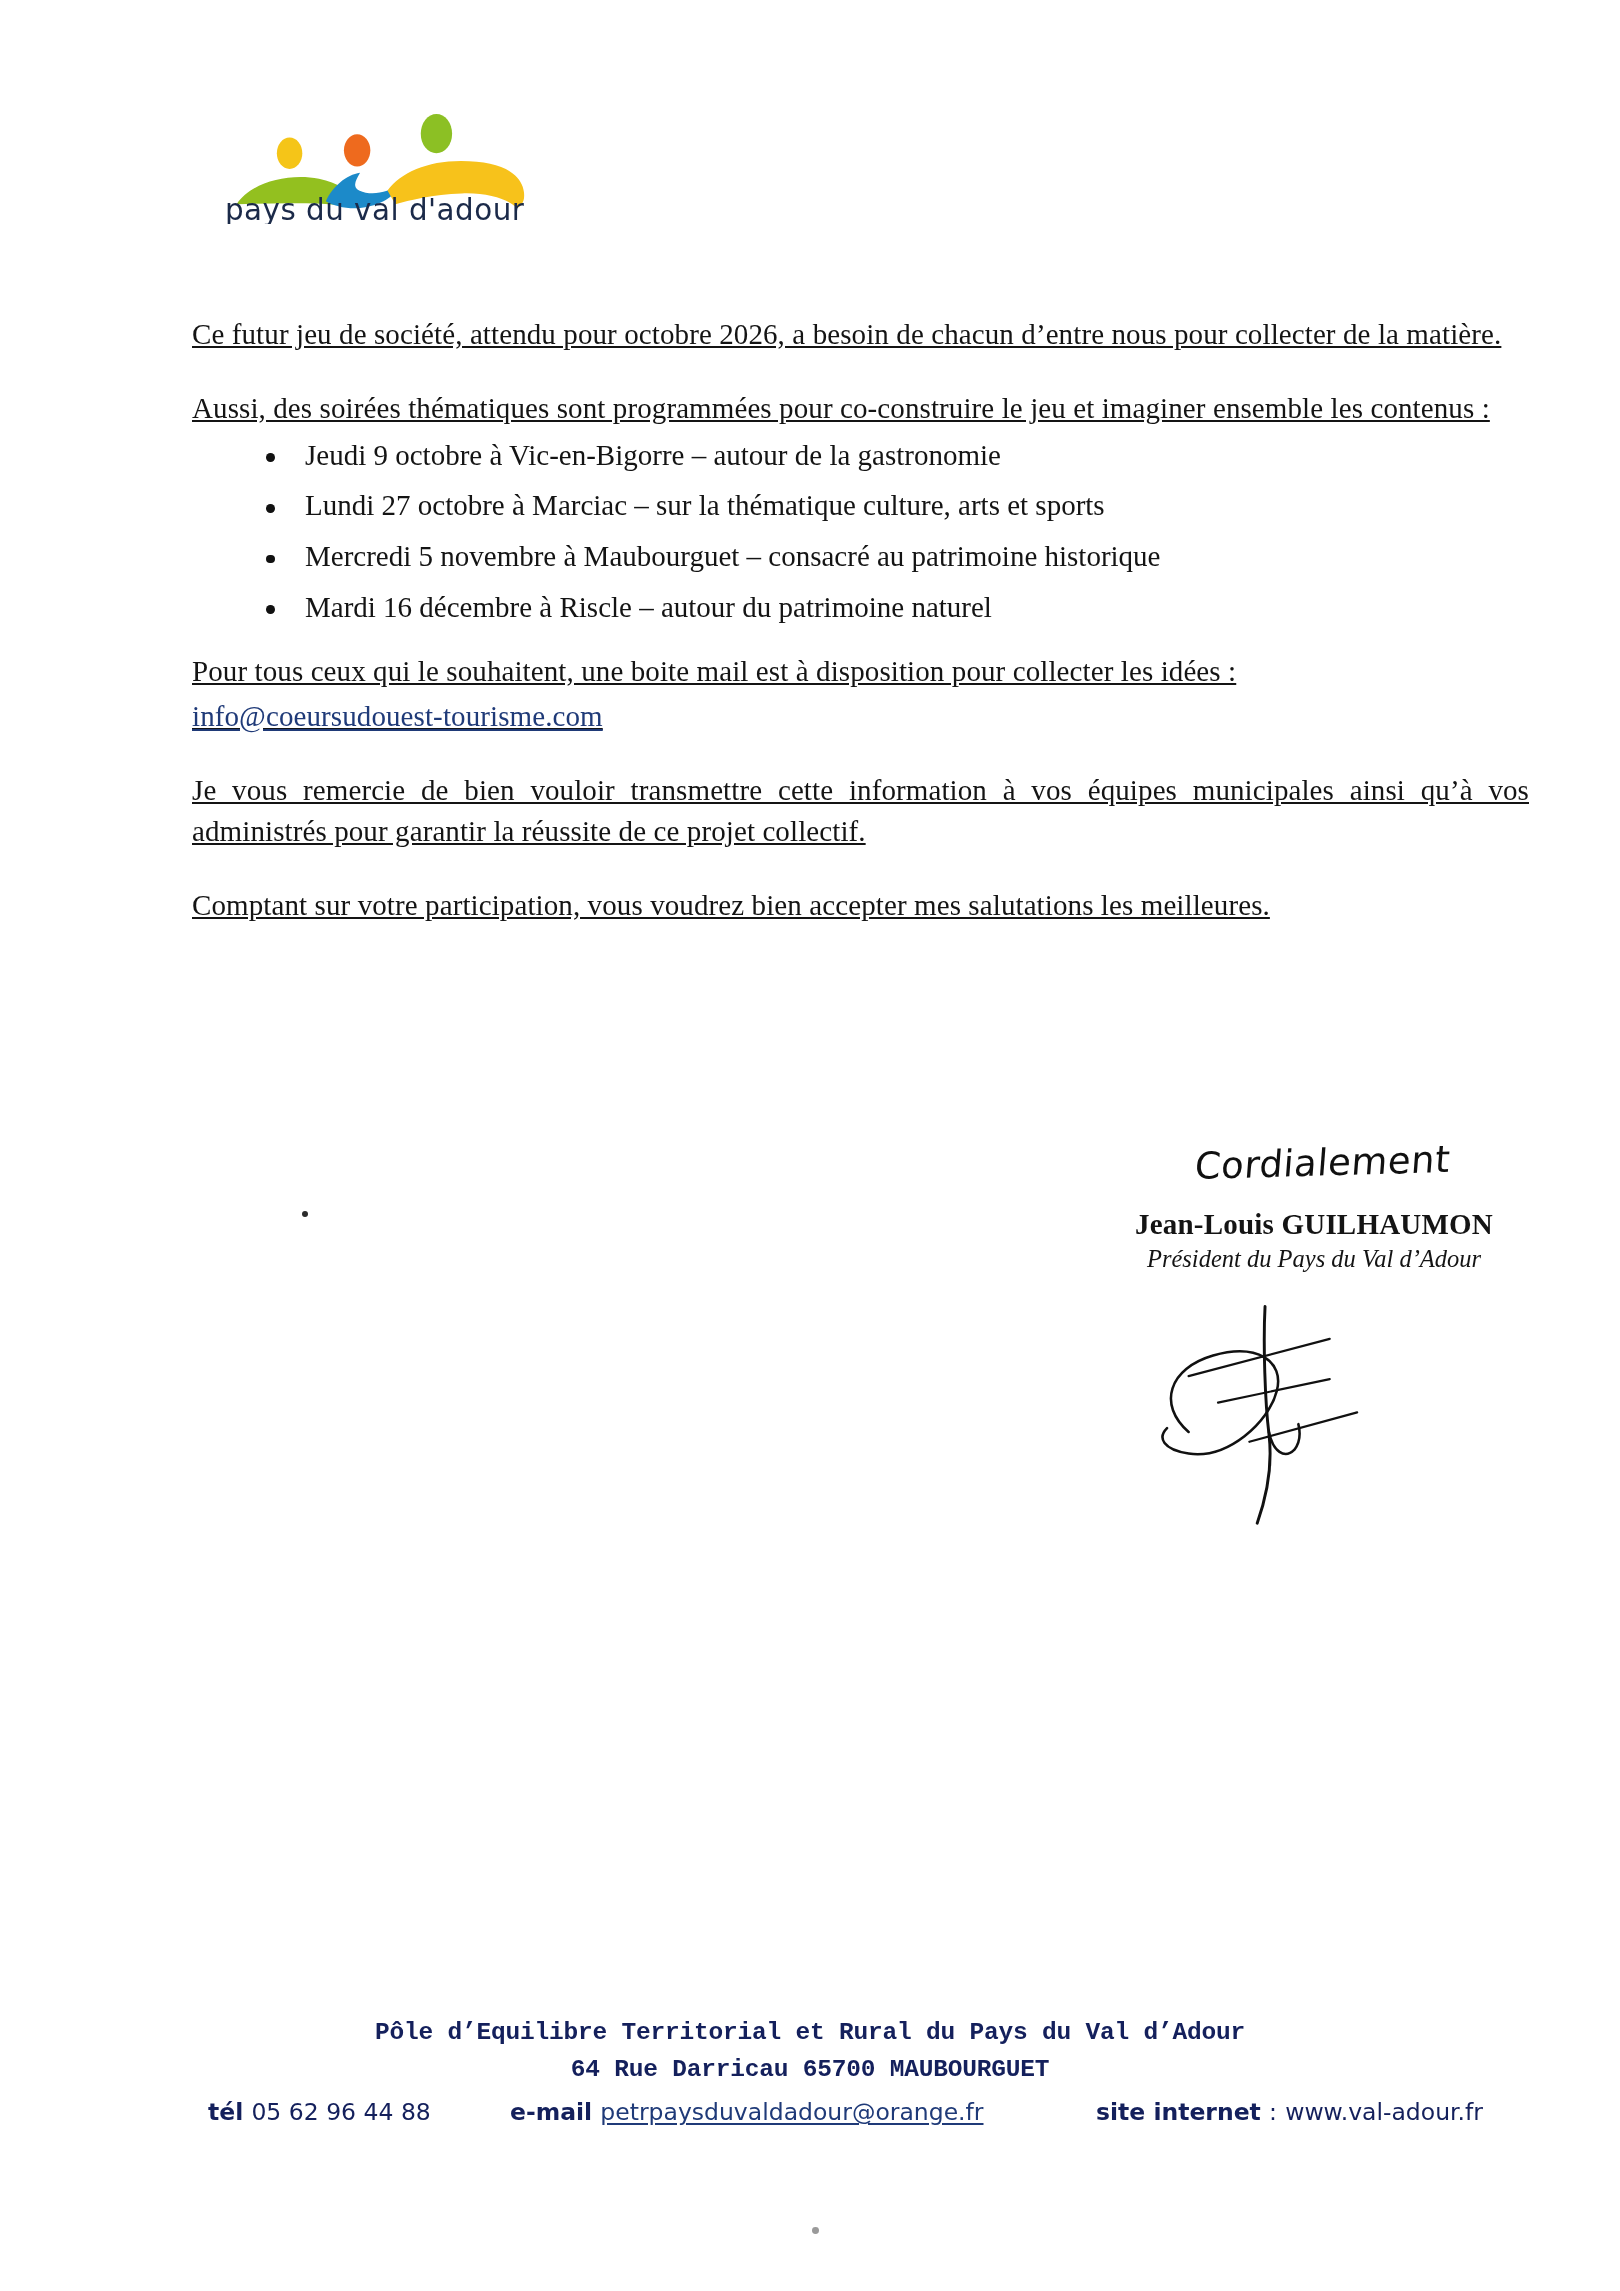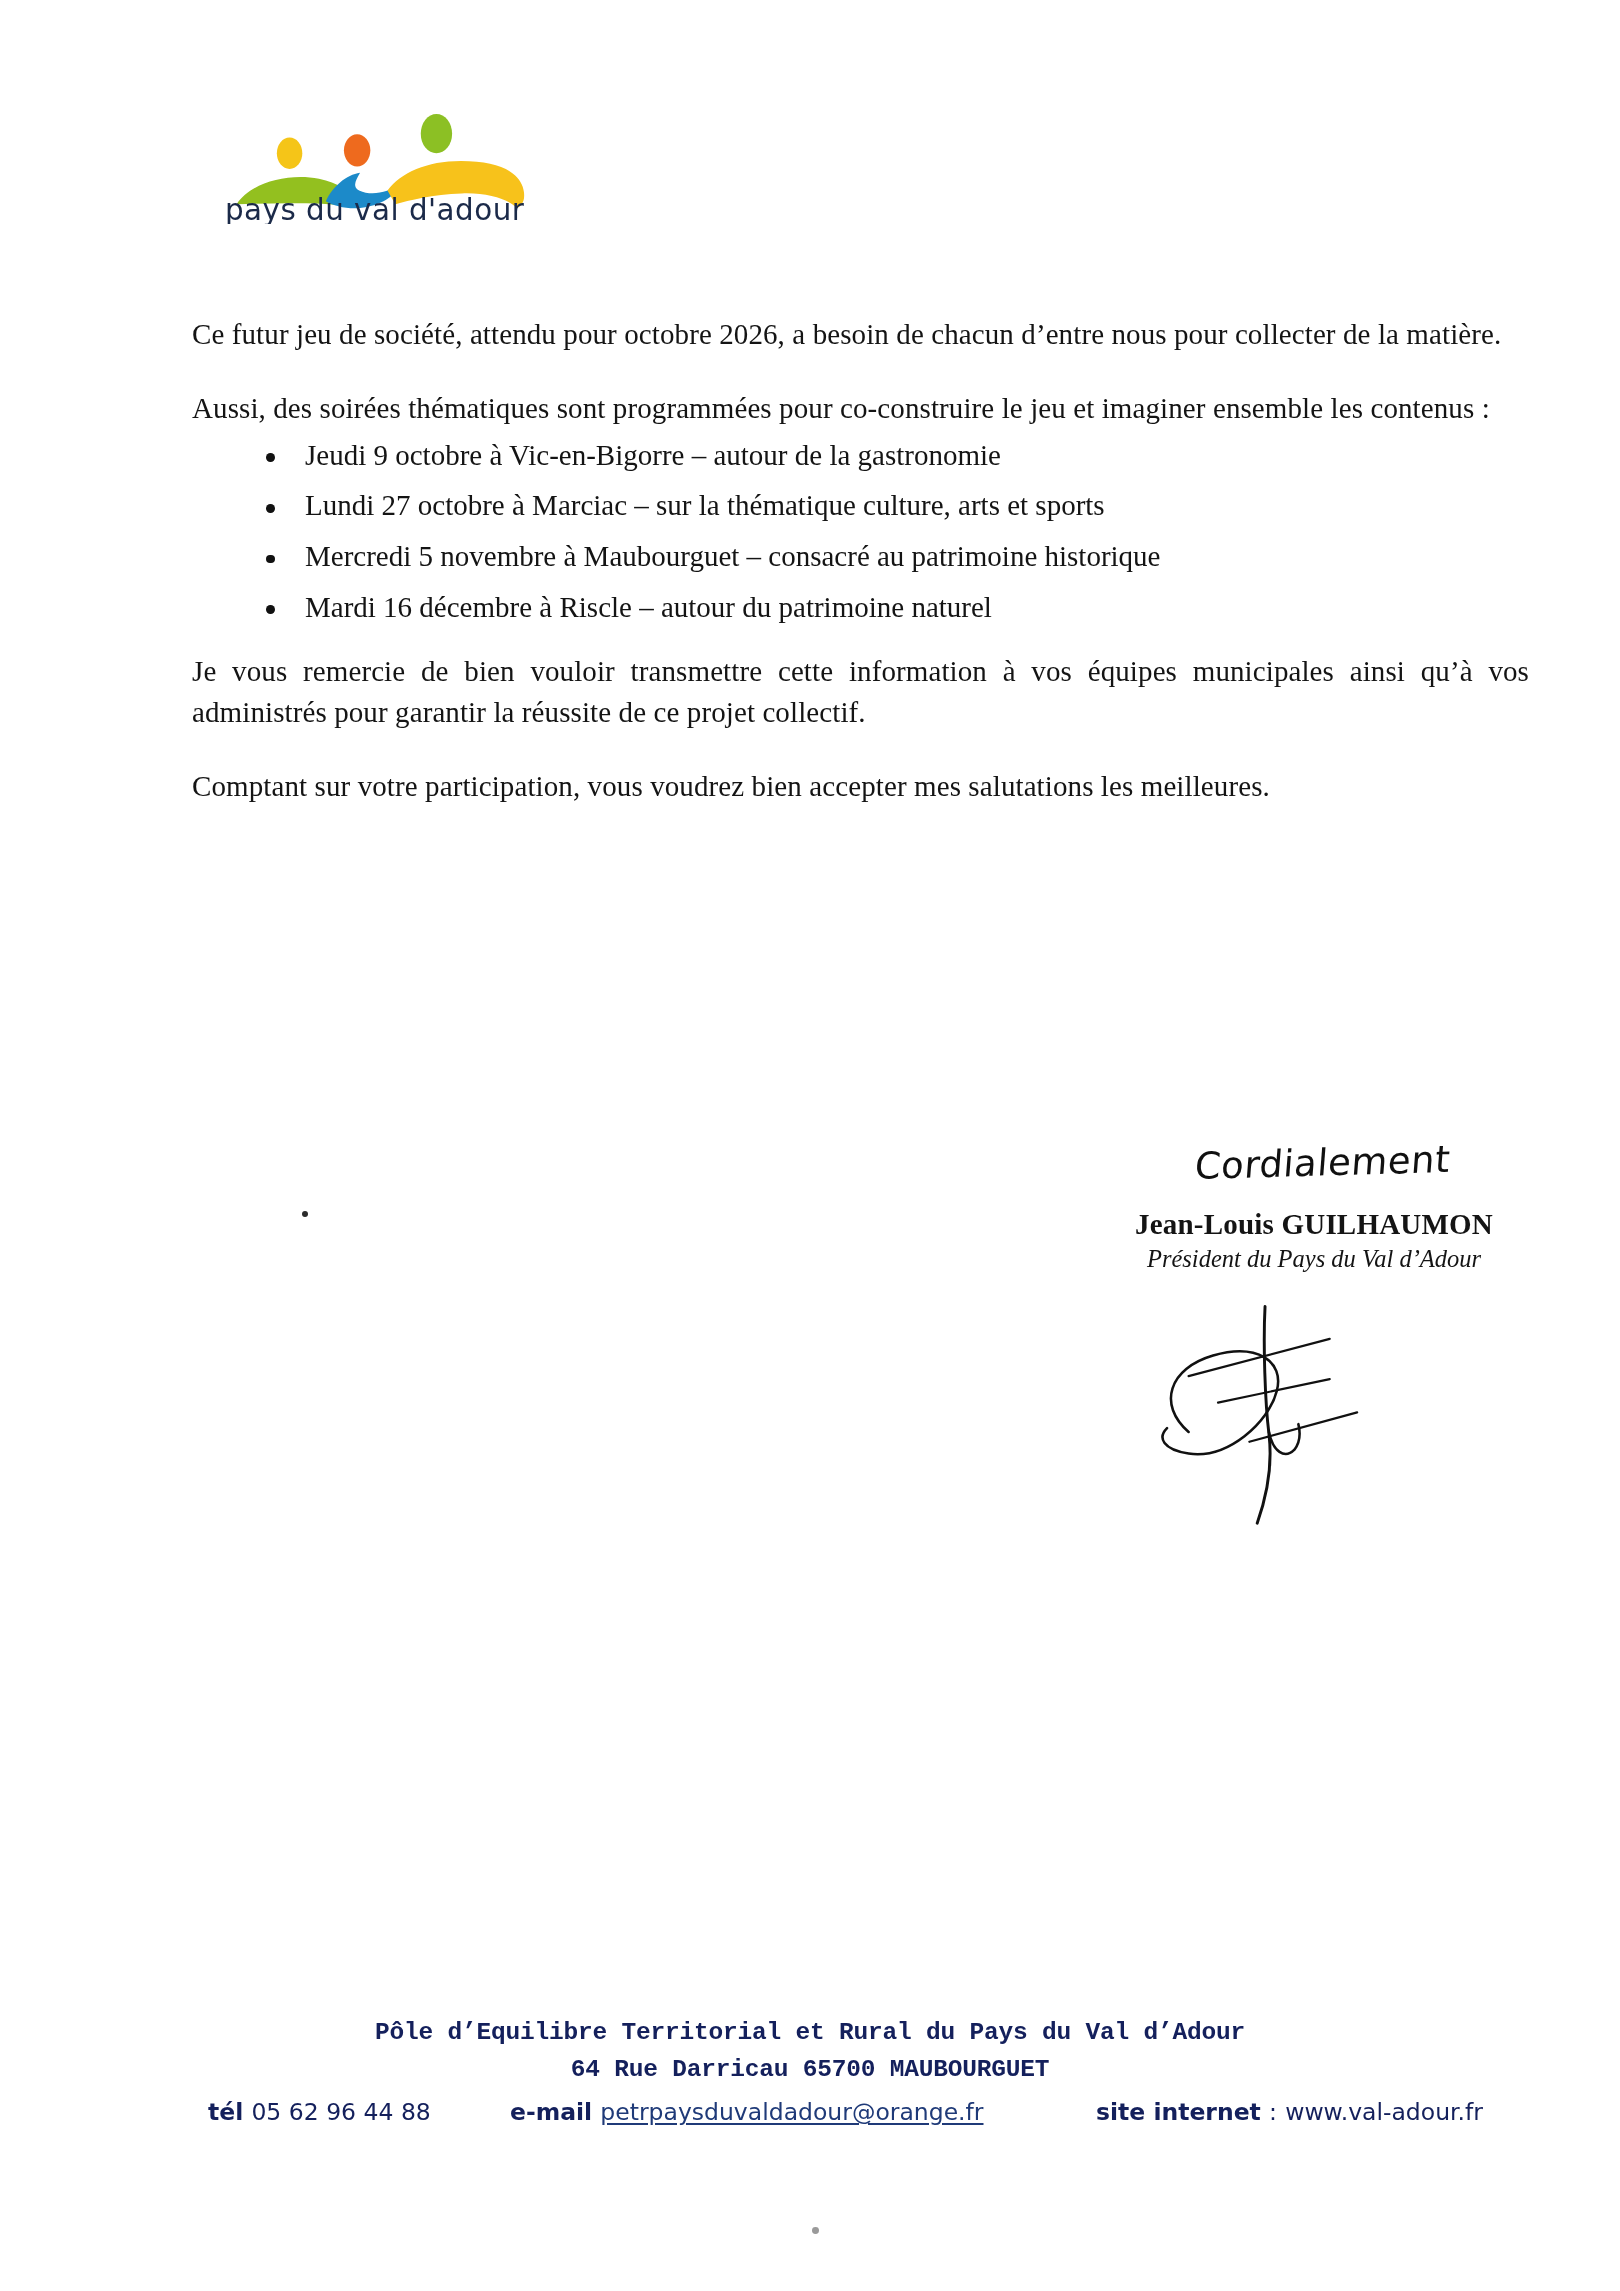--- a/index.html
+++ b/index.html
@@ -37,20 +37,21 @@
     left: 192px;
     top: 314px;
     width: 1337px;
   }
   p.para {
     margin: 0 0 33px 0;
     font-size: 29px;
     line-height: 1.42;
     text-align: justify;
     letter-spacing: 0.1px;
+    text-decoration: underline;
   }
   p.para.nojust { text-align: left; }
 
   ul.bullets {
     list-style: none;
     margin: -21.6px 0 29px 0;
     padding: 0 0 0 0;
   }
   ul.bullets li {
     position: relative;
@@ -218,20 +219,24 @@
         <span class="bullet-dot"></span>
         <span>Mercredi 5 novembre à Maubourguet – consacré au patrimoine historique</span>
       </li>
       <li>
         <span class="bullet-dot"></span>
         <span>Mardi 16 décembre à Riscle – autour du patrimoine naturel</span>
       </li>
     </ul>
 
 
+    <p class="para">
+      <span>Pour tous ceux qui le souhaitent, une boite mail est à disposition pour collecter les idées :</span>
+      <a class="maillink link-line" href="#">info@coeursudouest-tourisme.com</a>
+    </p>
 
     <p class="para">Je vous remercie de bien vouloir transmettre cette information à vos équipes municipales ainsi qu’à vos administrés pour garantir la réussite de ce projet collectif.</p>
 
     <p class="para nojust">Comptant sur votre participation, vous voudrez bien accepter mes salutations les meilleures.</p>
   </div>
 
   <div class="ink-dot-1"></div>
   <div class="ink-dot-2"></div>
 
   <div class="sign-area">

